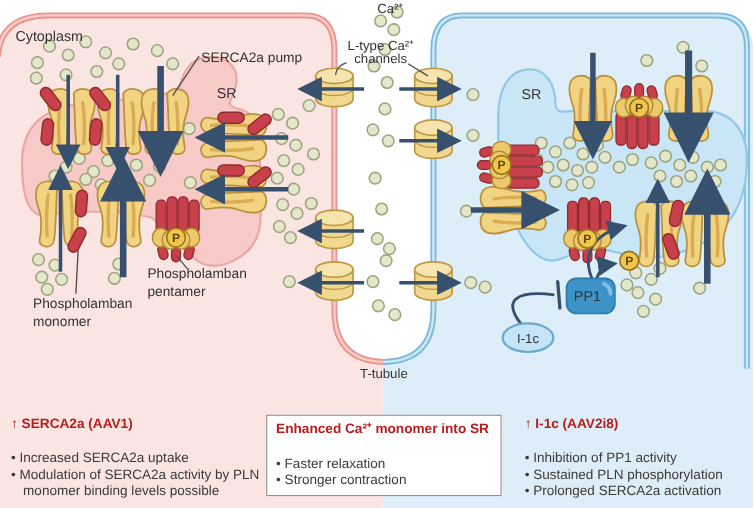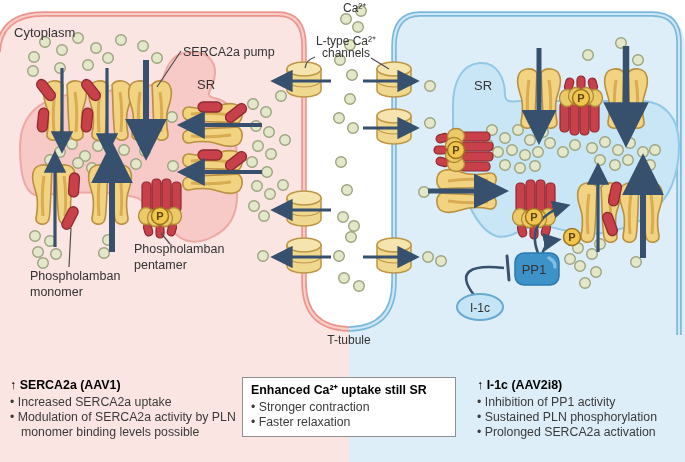--- a/index.html
+++ b/index.html
@@ -1,21 +1,21 @@
 <!DOCTYPE html>
 <html><head>
 <meta charset="utf-8">
 <style>
   html,body{margin:0;padding:0;background:#fff;}
   #stage{position:relative;width:685px;height:462px;overflow:hidden;
          font-family:"Liberation Sans",sans-serif;background:#fff;}
   #stage svg{position:absolute;left:0;top:0;}
   .lbl{fill:#333;font-family:"Liberation Sans",sans-serif;}
   .blk{position:absolute;color:#3a3a3a;font-size:12.3px;line-height:15px;}
-  .blk h4{margin:0 0 2px 0;font-size:12.4px;font-weight:bold;color:#000000;}
+  .blk h4{margin:0 0 16px 0;font-size:12.4px;font-weight:bold;color:#b91c1c;}
   .blk ul{margin:0;padding:0;list-style:none;}
   .blk li{padding-left:11px;text-indent:-11px;}
   .blk li::before{content:"• ";}
   #center-box{background:#fff;border:1.5px solid #8f8f8f;padding:5px 8px 6px 8px;width:196px;}
 </style>
 </head>
 <body>
 
 <div id="stage">
 <svg width="685" height="462" viewBox="0 0 685 462">
@@ -315,24 +315,24 @@
 
 <div class="blk" id="left-block" style="left:10px;top:378px;width:238px;">
   <h4>↑ SERCA2a (AAV1)</h4>
   <ul>
     <li>Increased SERCA2a uptake</li>
     <li>Modulation of SERCA2a activity by PLN monomer binding levels possible</li>
   </ul>
 </div>
 
 <div class="blk" id="center-box" style="left:242px;top:377px;">
-  <h4>Enhanced Ca²⁺ uptake still SR</h4>
+  <h4>Enhanced Ca²⁺ monomer into SR</h4>
   <ul>
+    <li>Faster relaxation</li>
     <li>Stronger contraction</li>
-    <li>Faster relaxation</li>
   </ul>
 </div>
 
 <div class="blk" id="right-block" style="left:477px;top:378px;width:212px;">
   <h4>↑ I-1c (AAV2i8)</h4>
   <ul>
     <li>Inhibition of PP1 activity</li>
     <li>Sustained PLN phosphorylation</li>
     <li>Prolonged SERCA2a activation</li>
   </ul>

